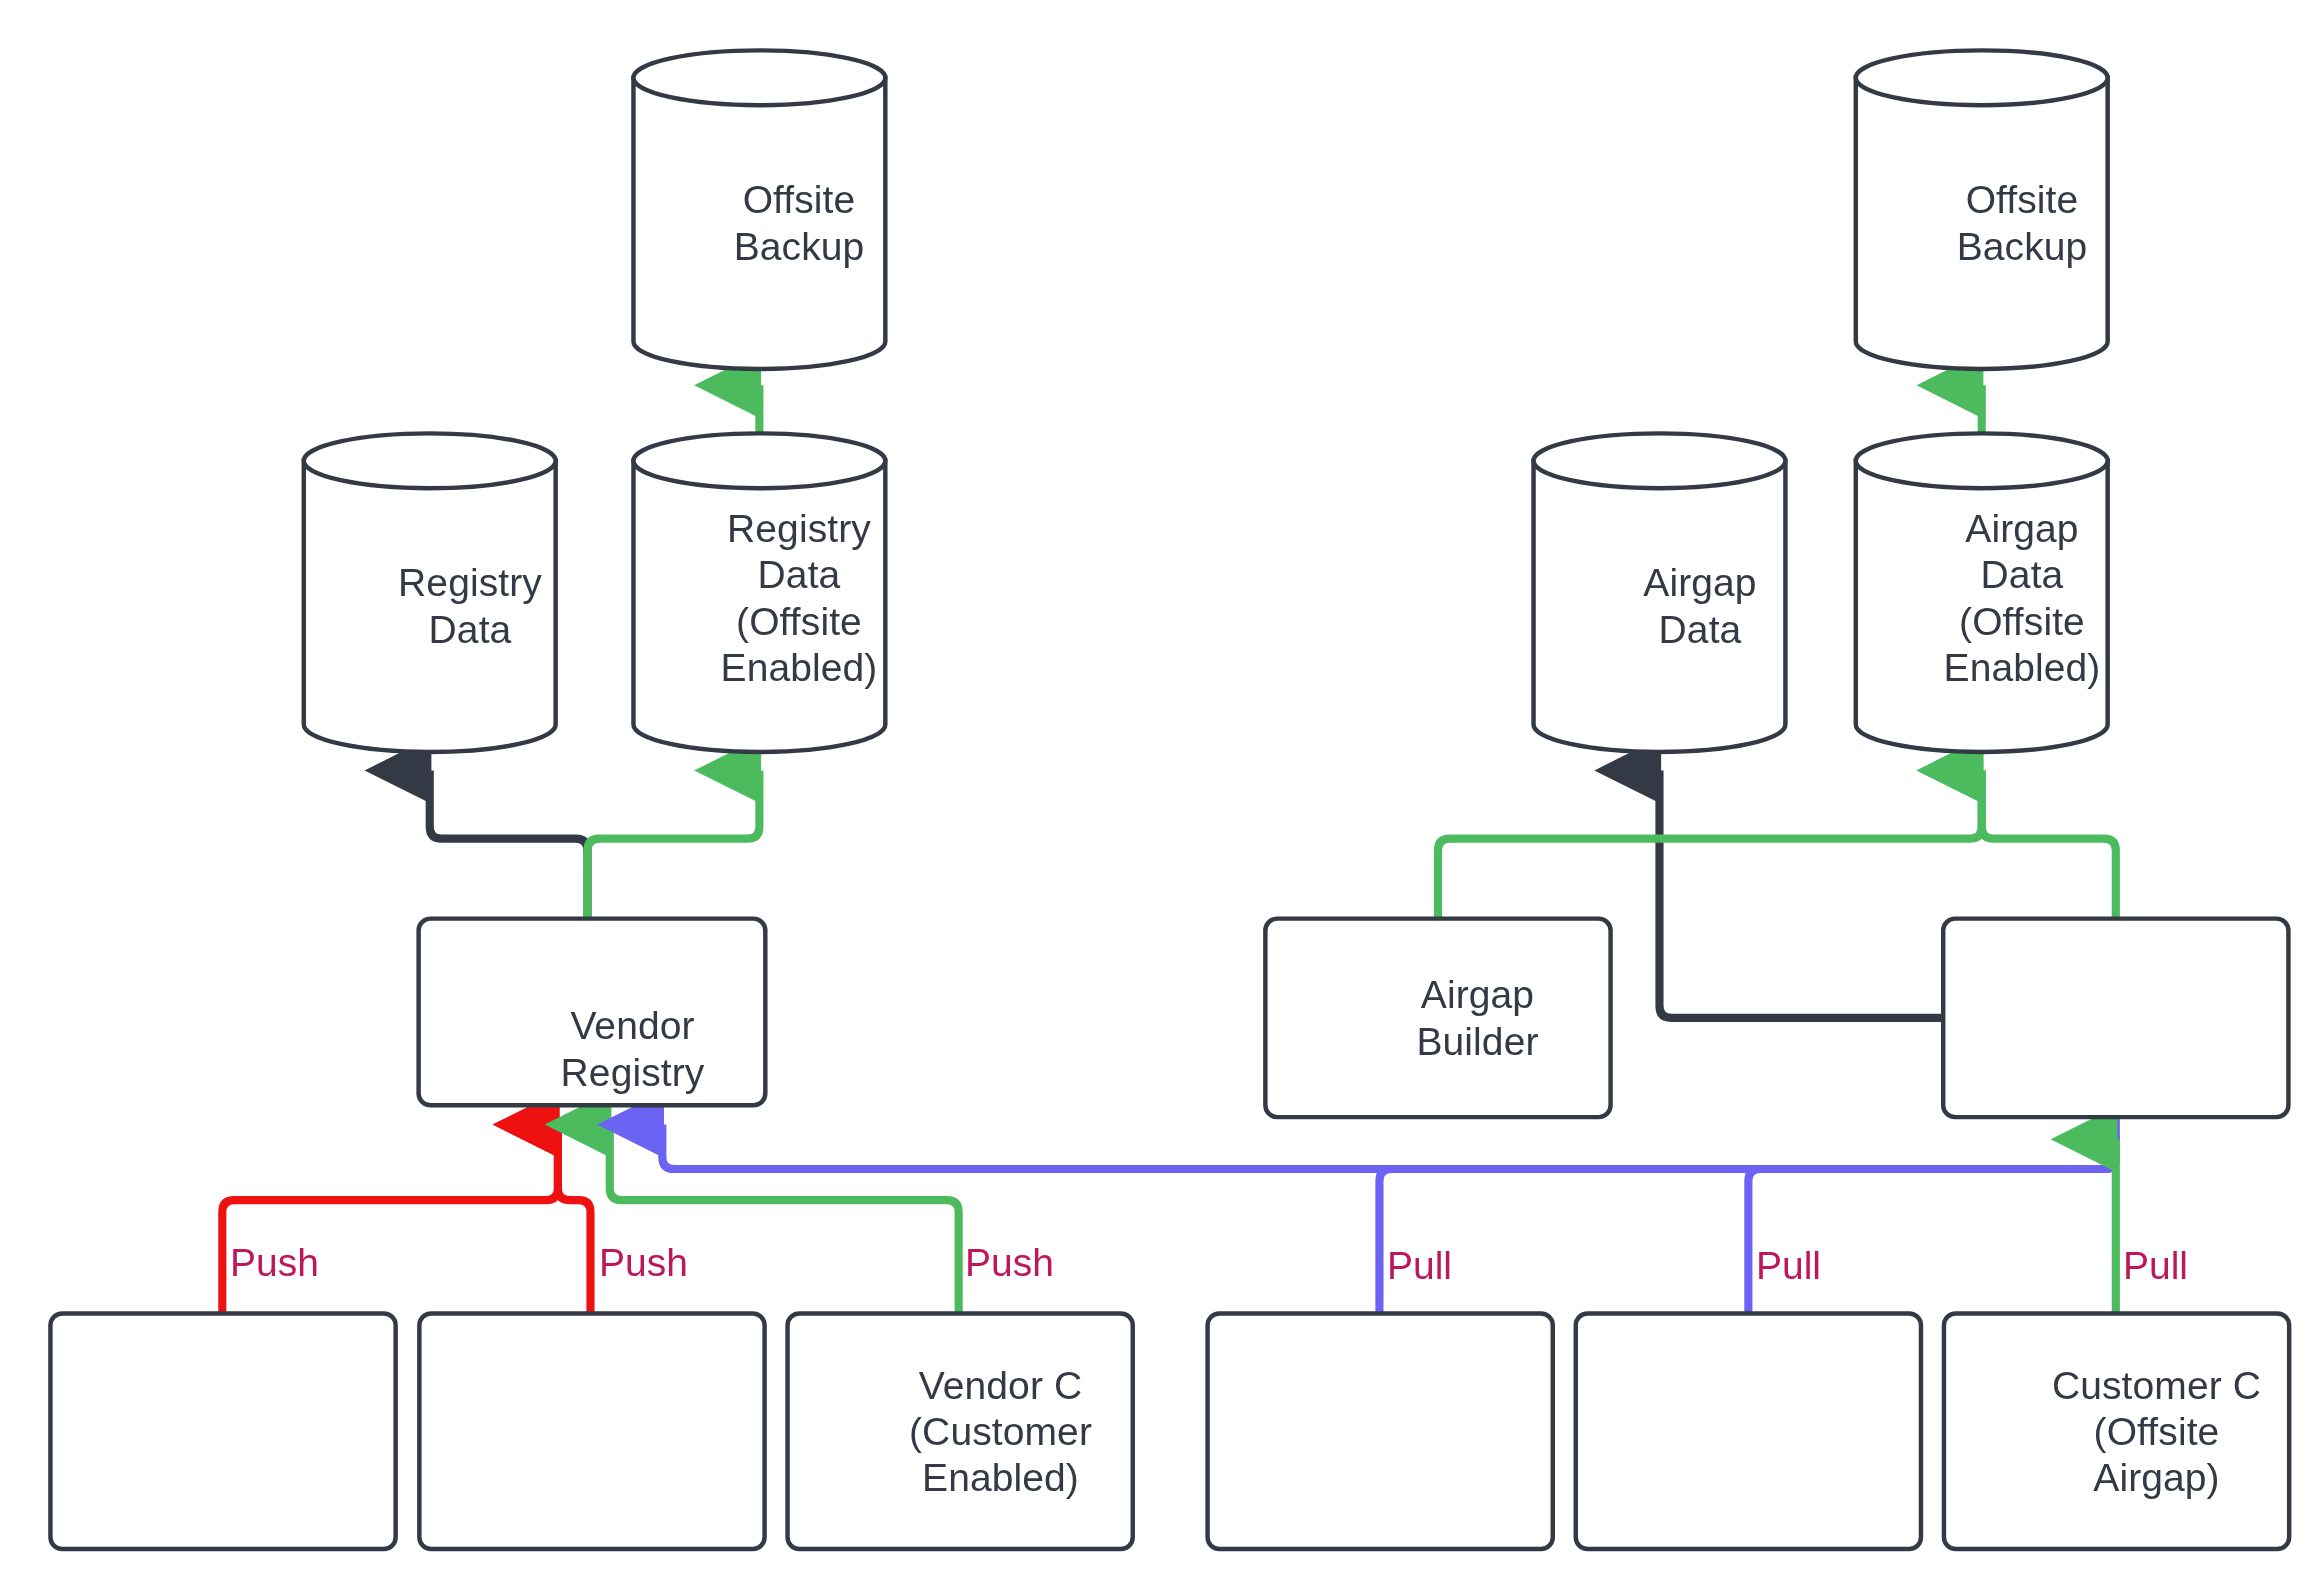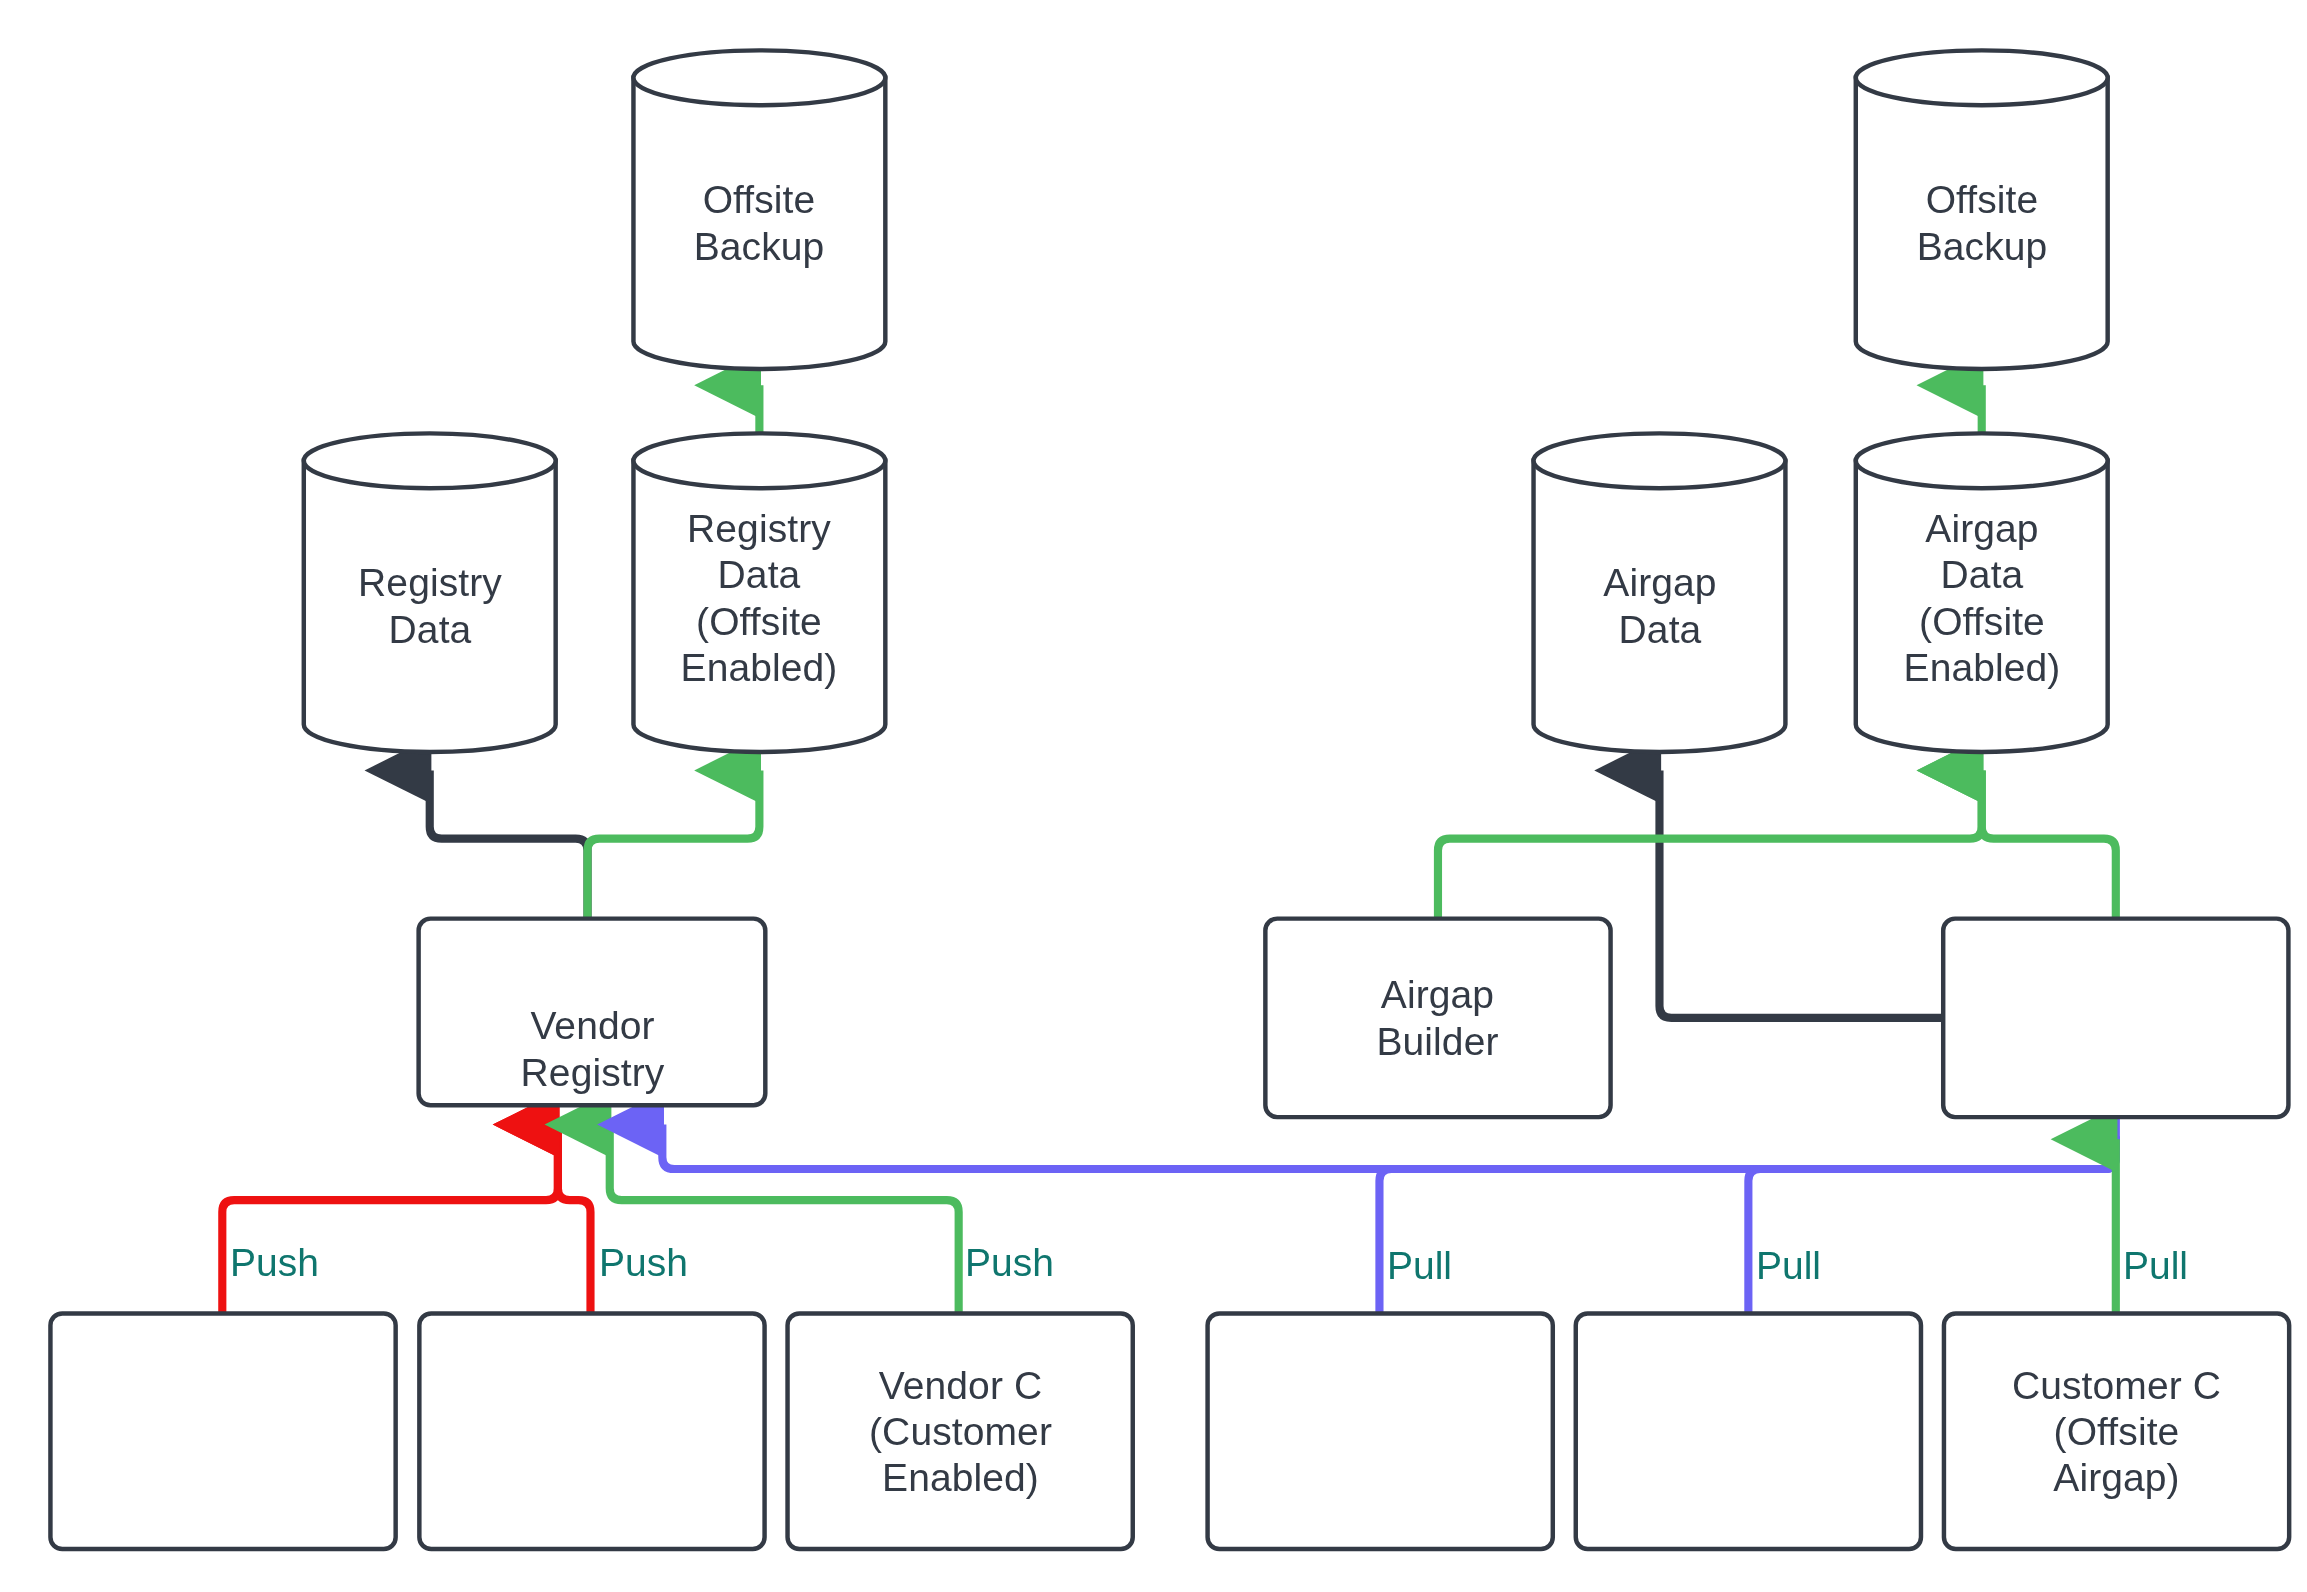--- a/index.html
+++ b/index.html
@@ -12,24 +12,25 @@
     font-size:39px;
     line-height:1.18;
     text-align:center;
     display:flex;
     align-items:center;
     justify-content:center;
     flex-direction:column;
     white-space:pre-line;
     pointer-events:none;
     letter-spacing:0.1px;
+    margin-left:40px;
   }
   .edge-label{
     position:absolute;
-    color:#0f766e;
+    color:#be185d;
     font-size:39px;
     line-height:1;
     text-align:right;
     white-space:nowrap;
     pointer-events:none;
   }
 </style>
 </head>
 <body>
 

